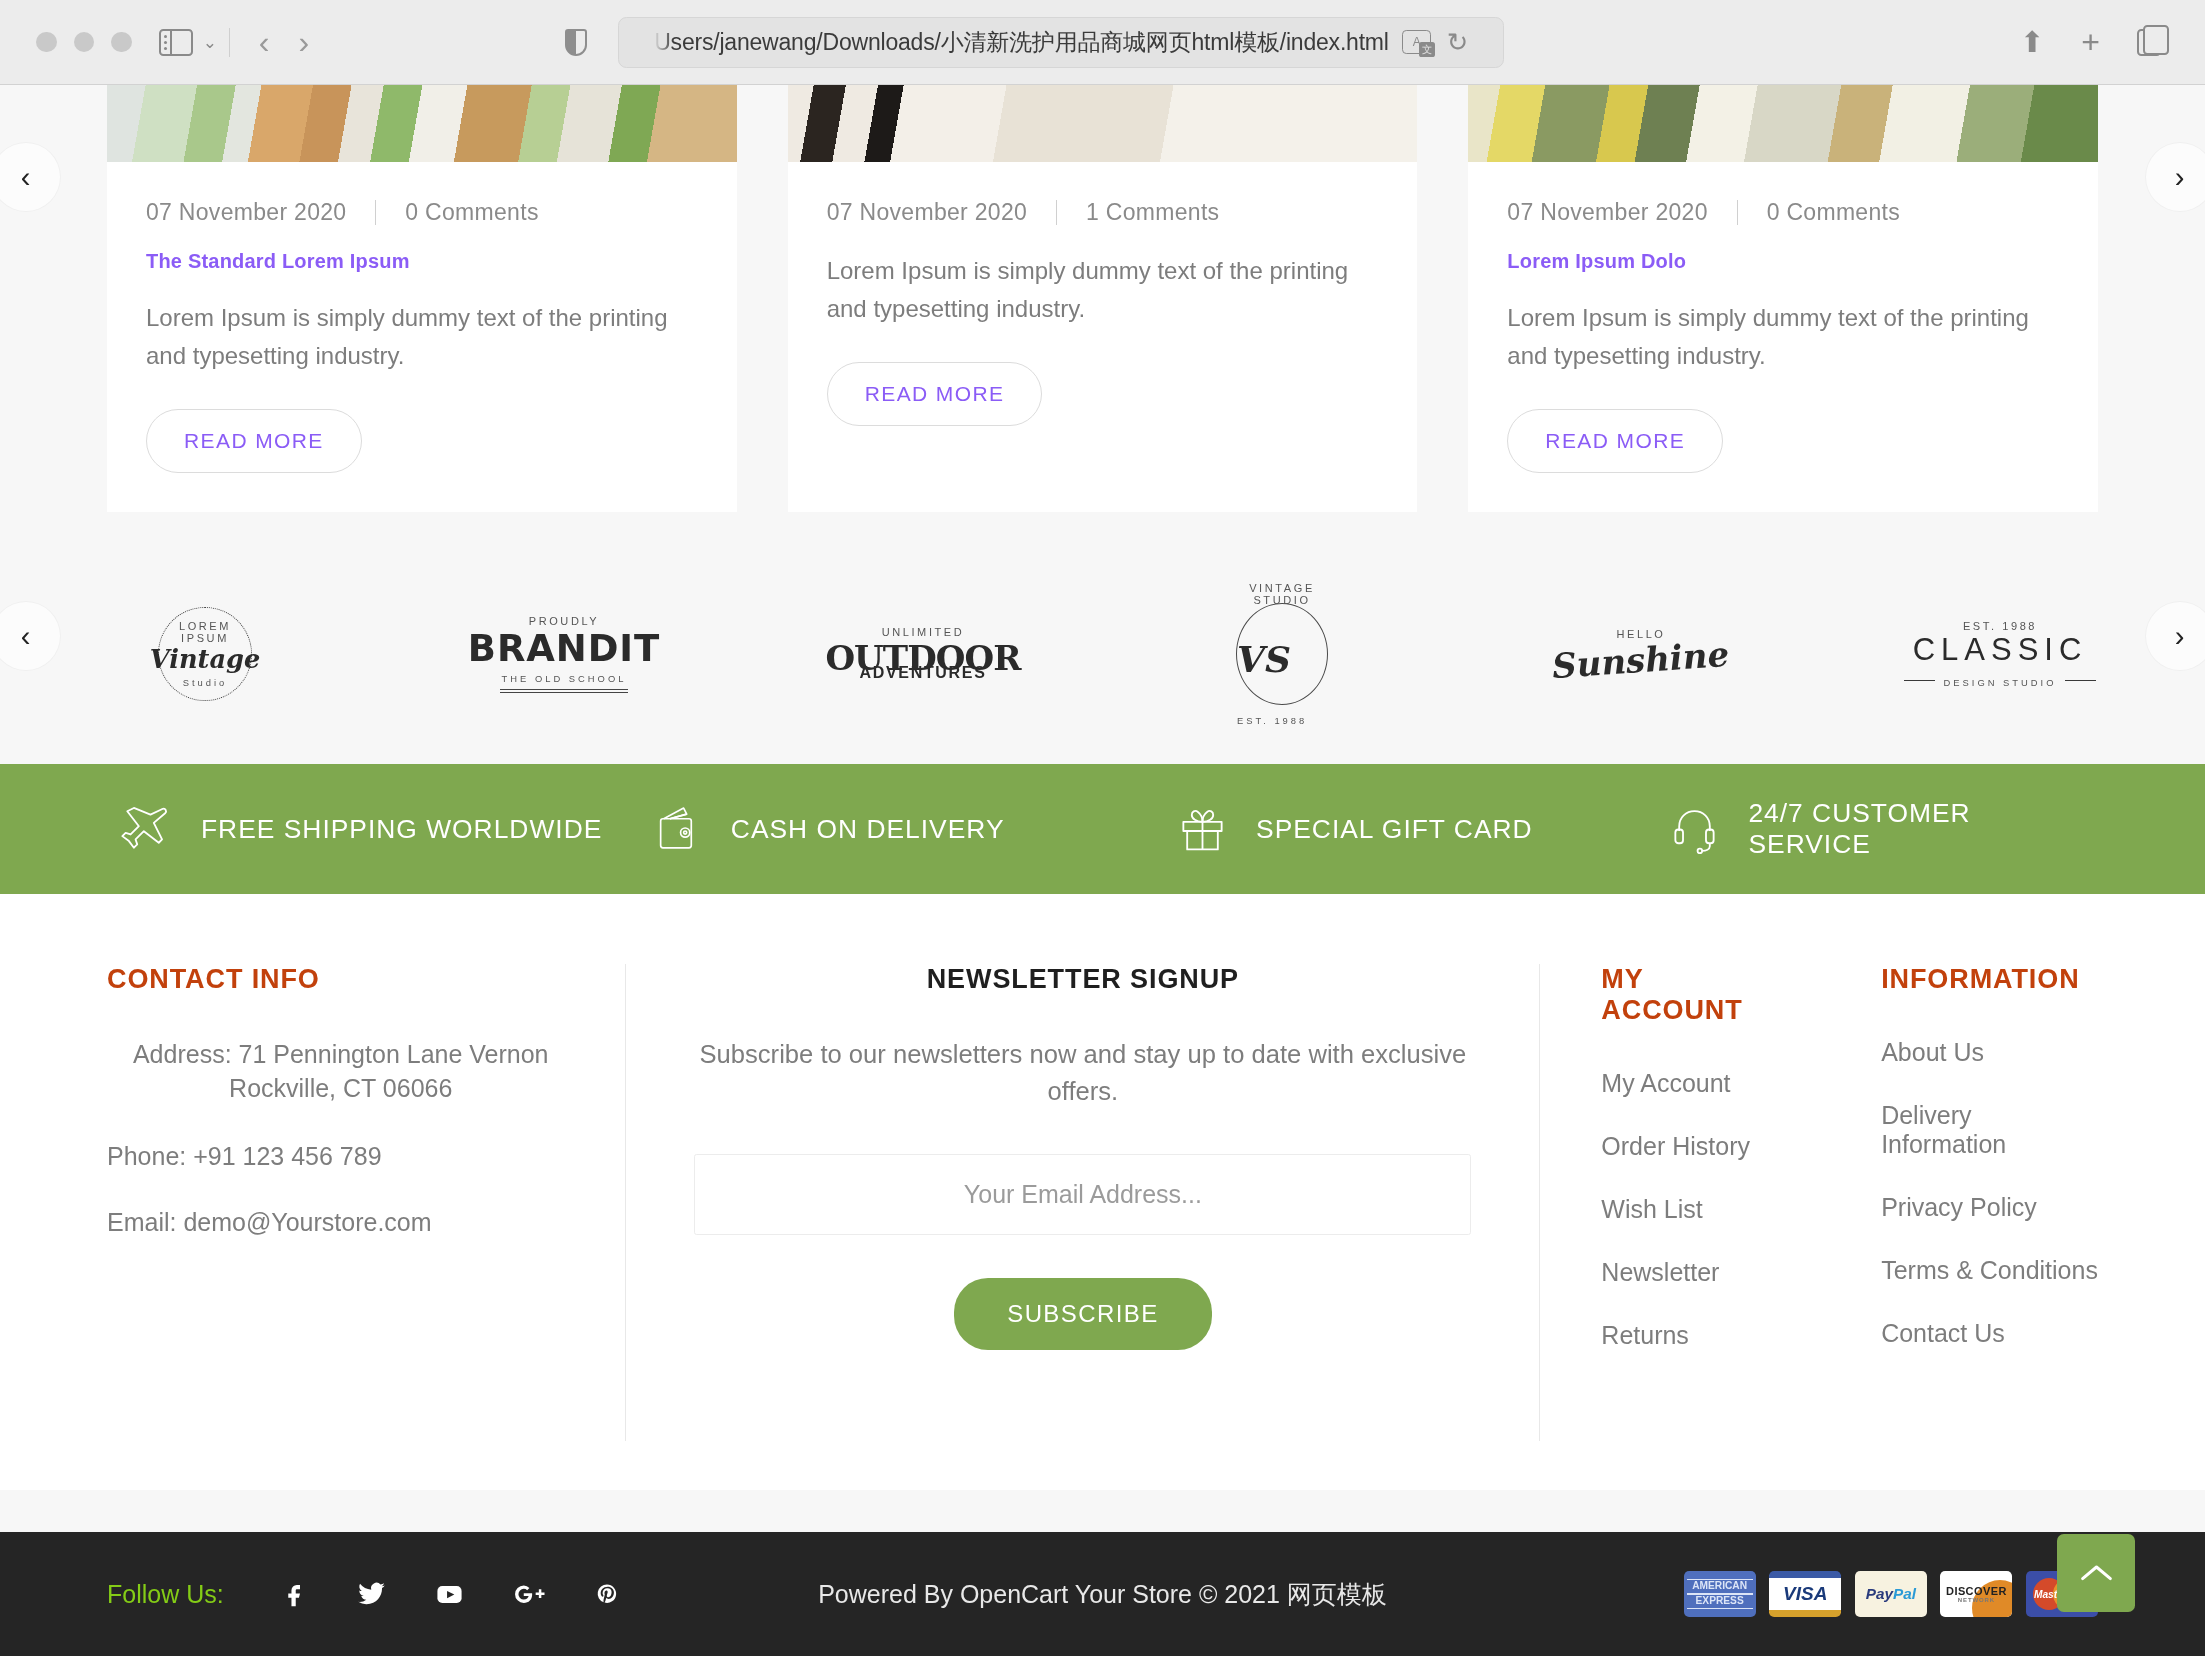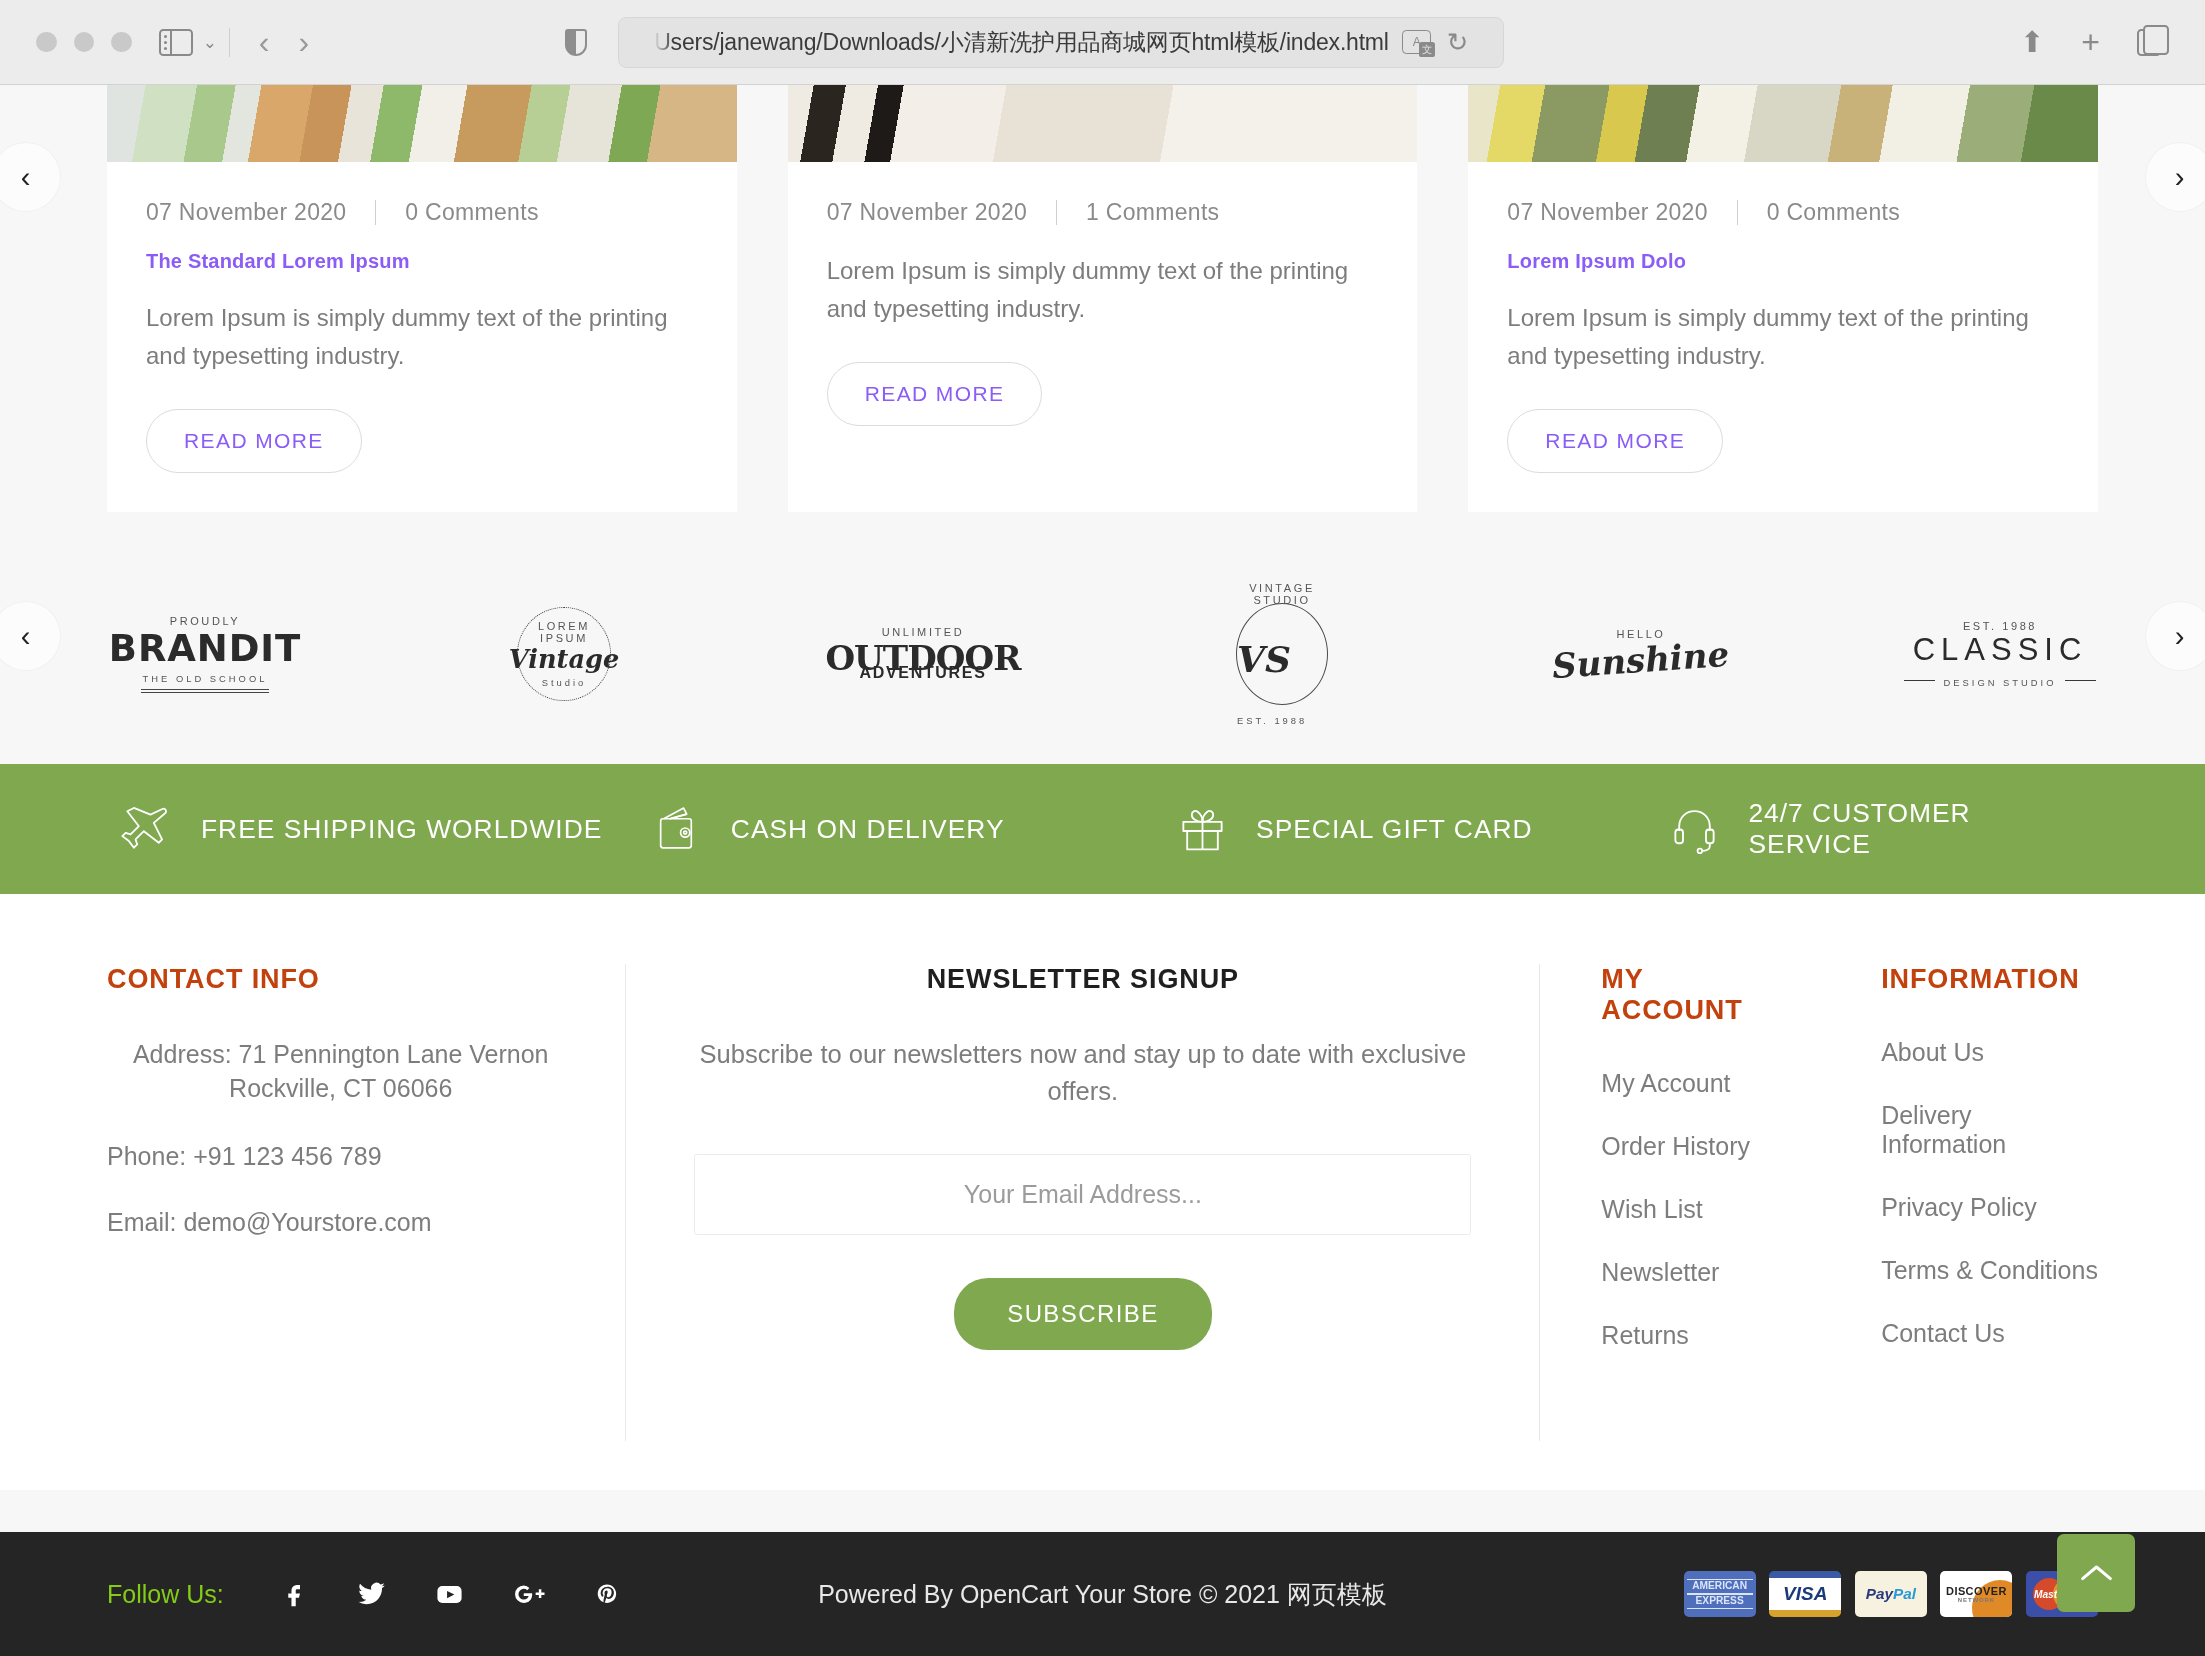--- a/index.html
+++ b/index.html
@@ -376,33 +376,33 @@
         </div>
       </div>
     </div>
   </div>
 
   <div class="brand-section">
     <div class="carousel-arrow" id="brand-prev">‹</div>
     <div class="carousel-arrow" id="brand-next">›</div>
 
     <div class="brand-row">
+      <div class="brand-logo bl-vintage">
+        <div class="circ">
+          <div class="bl-top">LOREM IPSUM</div>
+          <div class="bl-main">Vintage</div>
+          <div class="bl-sub">Studio</div>
+        </div>
+      </div>
+
       <div class="brand-logo bl-brandit">
         <div class="bl-top">Proudly</div>
         <div class="bl-main">BRANDIT</div>
         <div class="bl-sub">THE OLD SCHOOL</div>
         <div class="bl-rule"></div>
-      </div>
-
-      <div class="brand-logo bl-vintage">
-        <div class="circ">
-          <div class="bl-top">LOREM IPSUM</div>
-          <div class="bl-main">Vintage</div>
-          <div class="bl-sub">Studio</div>
-        </div>
       </div>
 
       <div class="brand-logo bl-outdoor">
         <div class="bl-top">UNLIMITED</div>
         <div class="bl-main">OUTDOOR</div>
         <div class="ovl">ADVENTURES</div>
       </div>
 
       <div class="brand-logo bl-vs">
         <div class="circ">

